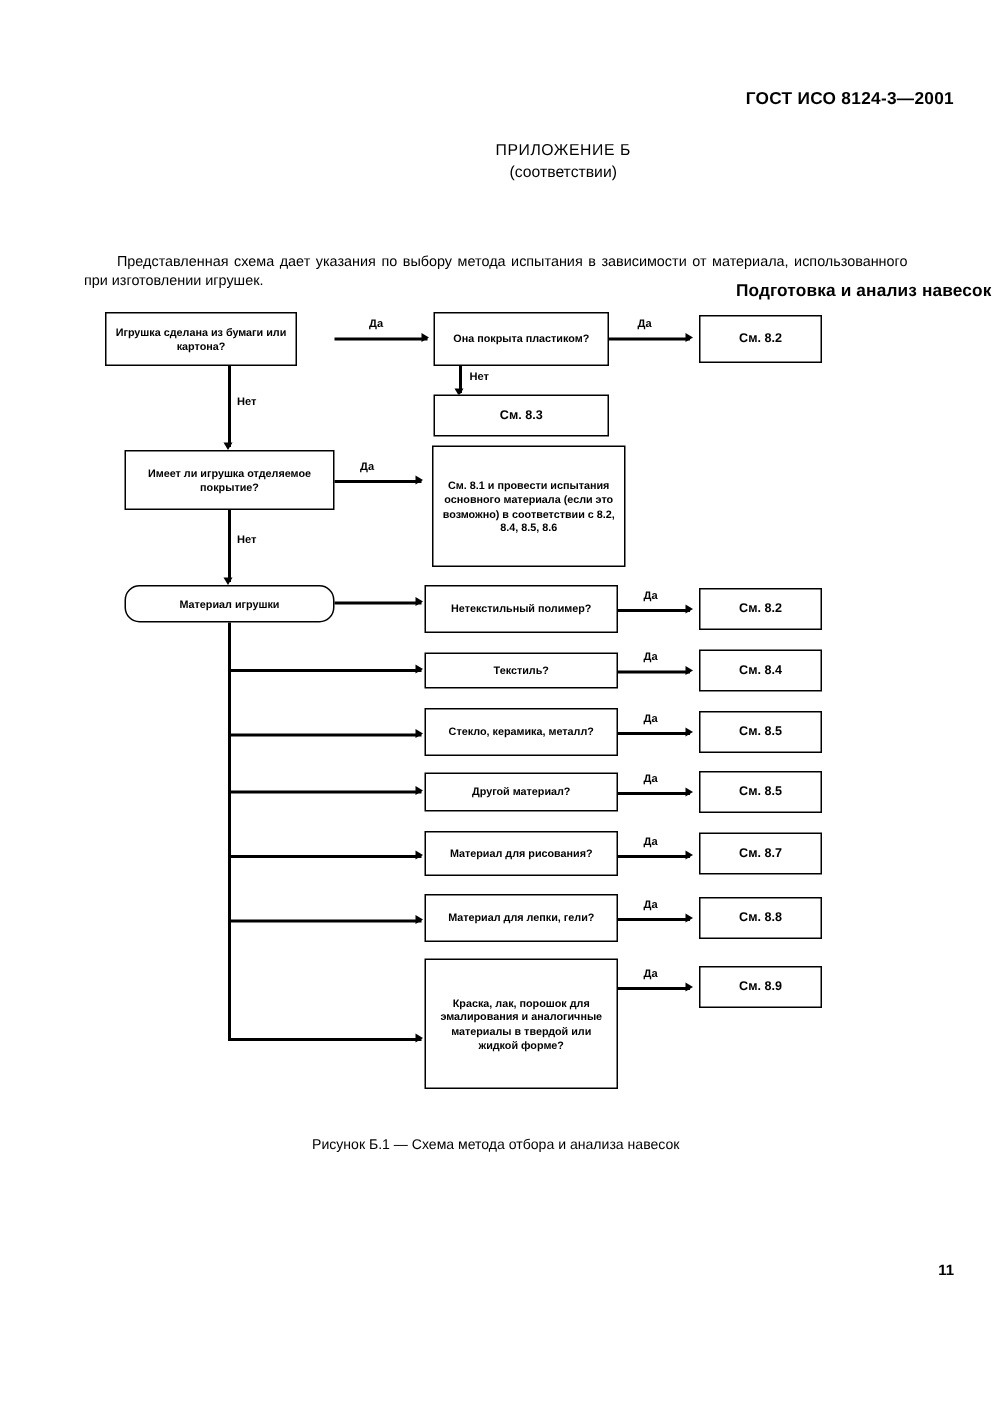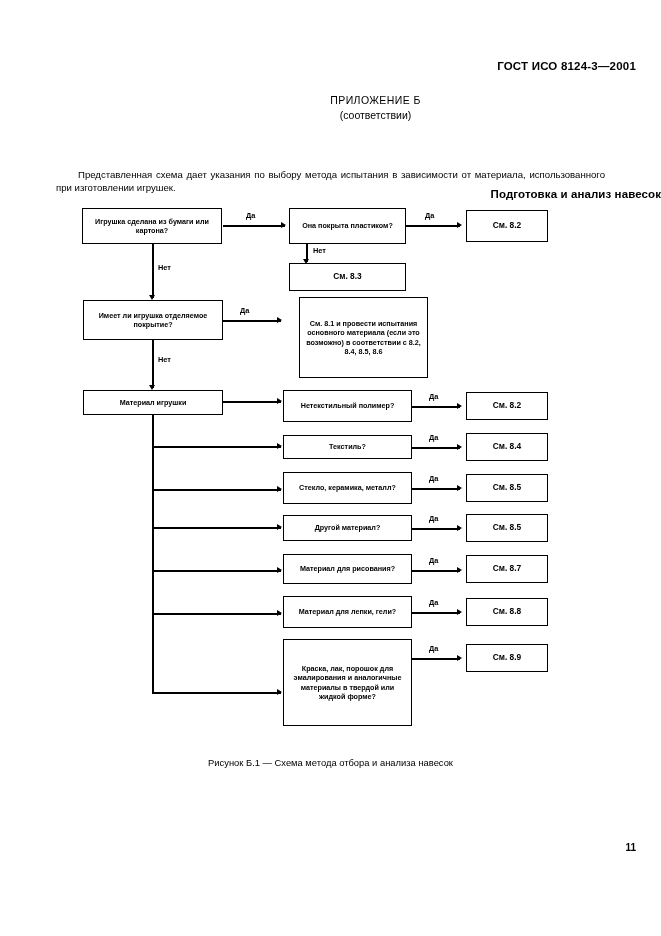--- a/index.html
+++ b/index.html
@@ -88,21 +88,21 @@
   </div>
 
   <div class="section-title">Подготовка и анализ навесок</div>
 
   <div class="intro">
     <p><span class="ind"></span><span>Представленная схема дает указания по выбору метода испытания в зависимости от материала, использованного при изготовлении игрушек.</span></p>
   </div>
 
   <div class="chart">
 
-    <div class="node" style="left:82px;top:208px;width:140px;height:36px;">
+    <div class="node" style="left:70px;top:208px;width:128px;height:36px;">
       <span class="txt">Игрушка сделана из бумаги или картона?</span>
     </div>
     <div class="hline" style="left:223px;top:225px;width:62px;"></div>
     <div class="arrow-r" style="left:281px;top:222px;"></div>
     <div class="elabel" style="left:246px;top:211px;">Да</div>
 
     <div class="node" style="left:289px;top:208px;width:117px;height:36px;">
       <span class="txt">Она покрыта пластиком?</span>
     </div>
     <div class="hline" style="left:406px;top:225px;width:54px;"></div>
@@ -124,29 +124,29 @@
     <div class="arrow-d" style="left:149px;top:295px;"></div>
     <div class="elabel" style="left:158px;top:263px;">Нет</div>
 
     <div class="node" style="left:83px;top:300px;width:140px;height:40px;">
       <span class="txt">Имеет ли игрушка отделяемое покрытие?</span>
     </div>
     <div class="hline" style="left:223px;top:320px;width:58px;"></div>
     <div class="arrow-r" style="left:277px;top:317px;"></div>
     <div class="elabel" style="left:240px;top:306px;">Да</div>
 
-    <div class="node" style="left:299px;top:297px;width:129px;height:81px;">
+    <div class="node" style="left:288px;top:297px;width:129px;height:81px;">
       <span class="txt">См. 8.1 и провести испытания основного материала (если это возможно) в соответствии с 8.2, 8.4, 8.5, 8.6</span>
     </div>
 
     <div class="vline" style="left:152px;top:340px;height:48px;"></div>
     <div class="arrow-d" style="left:149px;top:385px;"></div>
     <div class="elabel" style="left:158px;top:355px;">Нет</div>
 
-    <div class="node" style="left:83px;top:390px;width:140px;height:25px;">
+    <div class="node" style="left:83px;top:390px;width:140px;height:25px;border-radius:10px;">
       <span class="txt">Материал игрушки</span>
     </div>
 
     <div class="vline" style="left:152px;top:415px;height:278px;"></div>
 
     <div class="hline" style="left:223px;top:401px;width:58px;"></div>
     <div class="arrow-r" style="left:277px;top:398px;"></div>
     <div class="node" style="left:283px;top:390px;width:129px;height:32px;">
       <span class="txt">Нетекстильный полимер?</span>
     </div>

